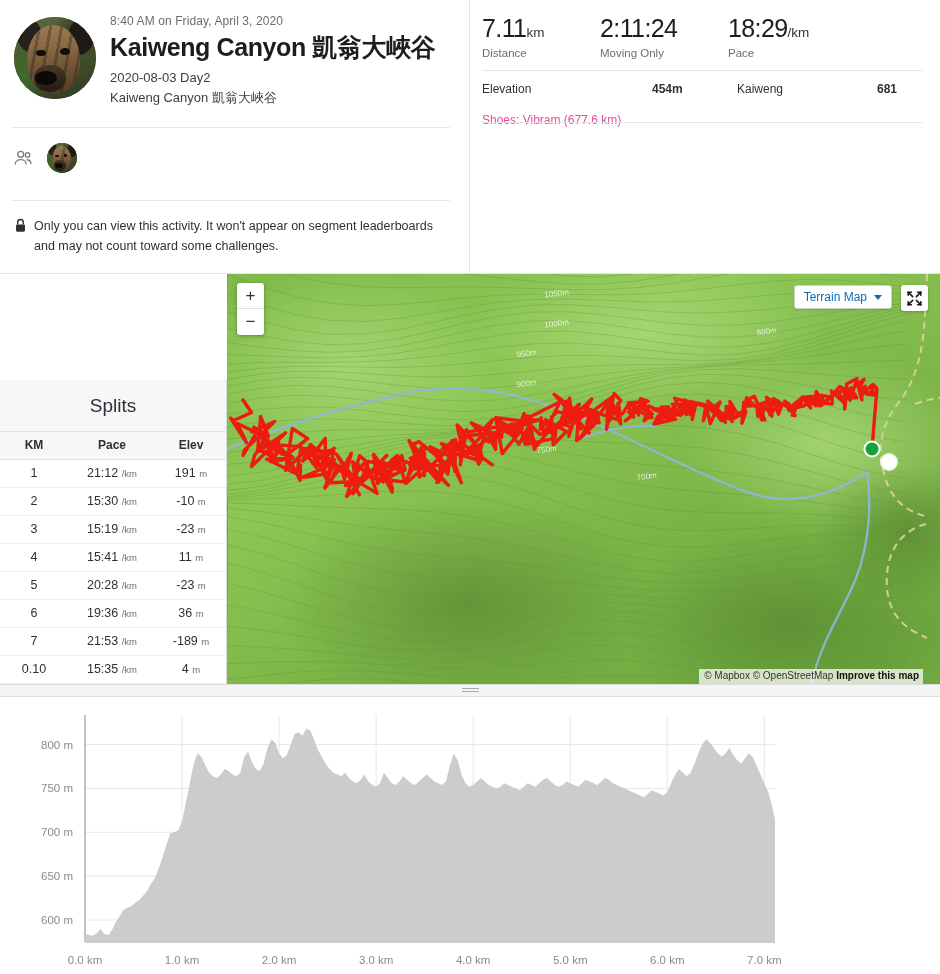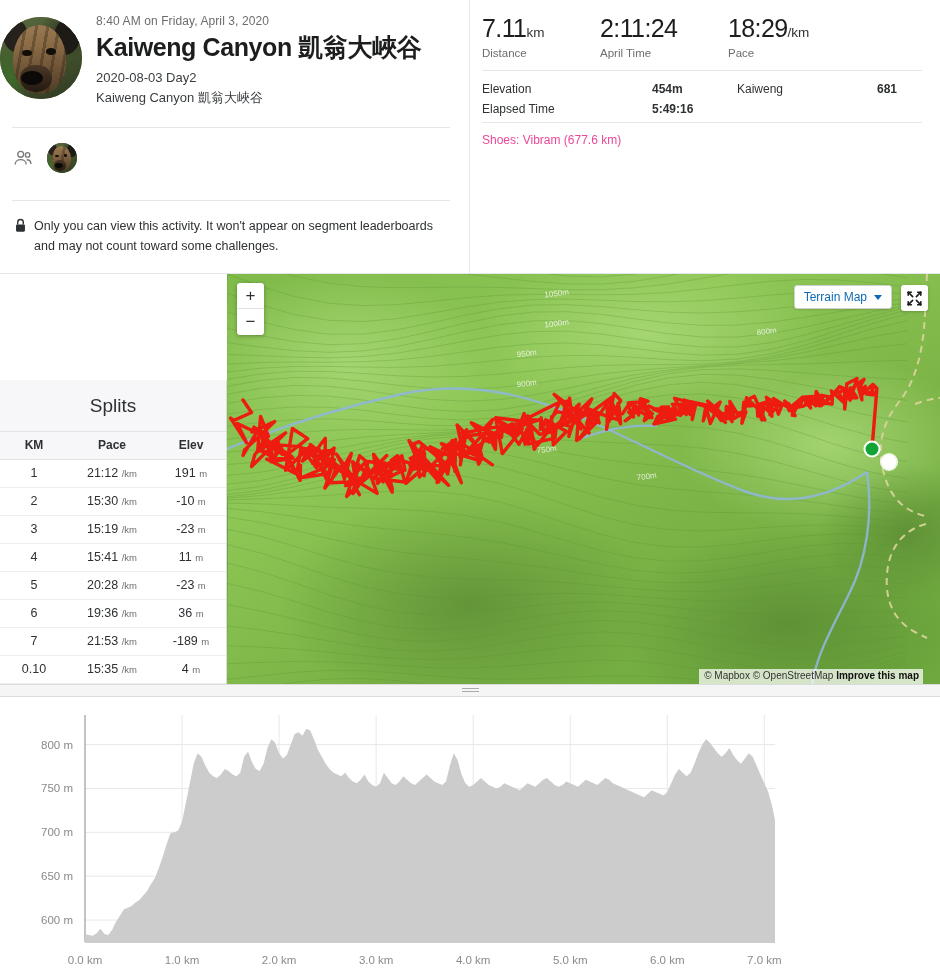--- a/index.html
+++ b/index.html
@@ -11,21 +11,21 @@
     color: #2e3133;
     overflow: hidden;
   }
 
   
   #top-section { display: flex; width: 940px; height: 274px; border-bottom: 1px solid #e6e6e6; }
 
   #activity-summary {
     width: 470px; height: 274px;
     border-right: 1px solid #e6e6e6;
-    padding: 12px 14px 0 0;
+    padding: 12px 14px 0 14px;
     position: relative;
   }
   #header-row { display: flex; }
   .avatar-lg {
     width: 82px; height: 82px; border-radius: 50%;
     flex: 0 0 82px; margin-top: 5px;
     overflow: hidden; position: relative;
     background: #4a5a33;
   }
   .avatar-sm {
@@ -227,42 +227,36 @@
   </div>
 
   <div id="stats-panel">
     <div id="primary-stats">
       <div class="pstat">
         <div class="val"><span>7.11</span><span class="u">km</span></div>
         <div class="lbl">Distance</div>
       </div>
       <div class="pstat">
         <div class="val"><span>2:11:24</span><span class="u"></span></div>
-        <div class="lbl">April Time</div>
+        <div class="lbl">Moving Only</div>
       </div>
       <div class="pstat">
         <div class="val"><span>18:29</span><span class="u">/km</span></div>
         <div class="lbl">Pace</div>
       </div>
     </div>
 
     <div id="stats-div1"></div>
 
     <div id="secondary-stats">
       <div class="srow">
         <div class="k1">Elevation</div>
         <div class="v1">454m</div>
         <div class="k2">Kaiweng</div>
         <div class="v2">681</div>
-      </div>
-      <div class="srow">
-        <div class="k1">Elapsed Time</div>
-        <div class="v1">5:49:16</div>
-        <div class="k2"></div>
-        <div class="v2"></div>
       </div>
     </div>
 
     <div id="stats-div2"></div>
     <div id="gear-line">Shoes: Vibram (677.6 km)</div>
   </div>
 </div>
 
 <div id="mid-section">
 

